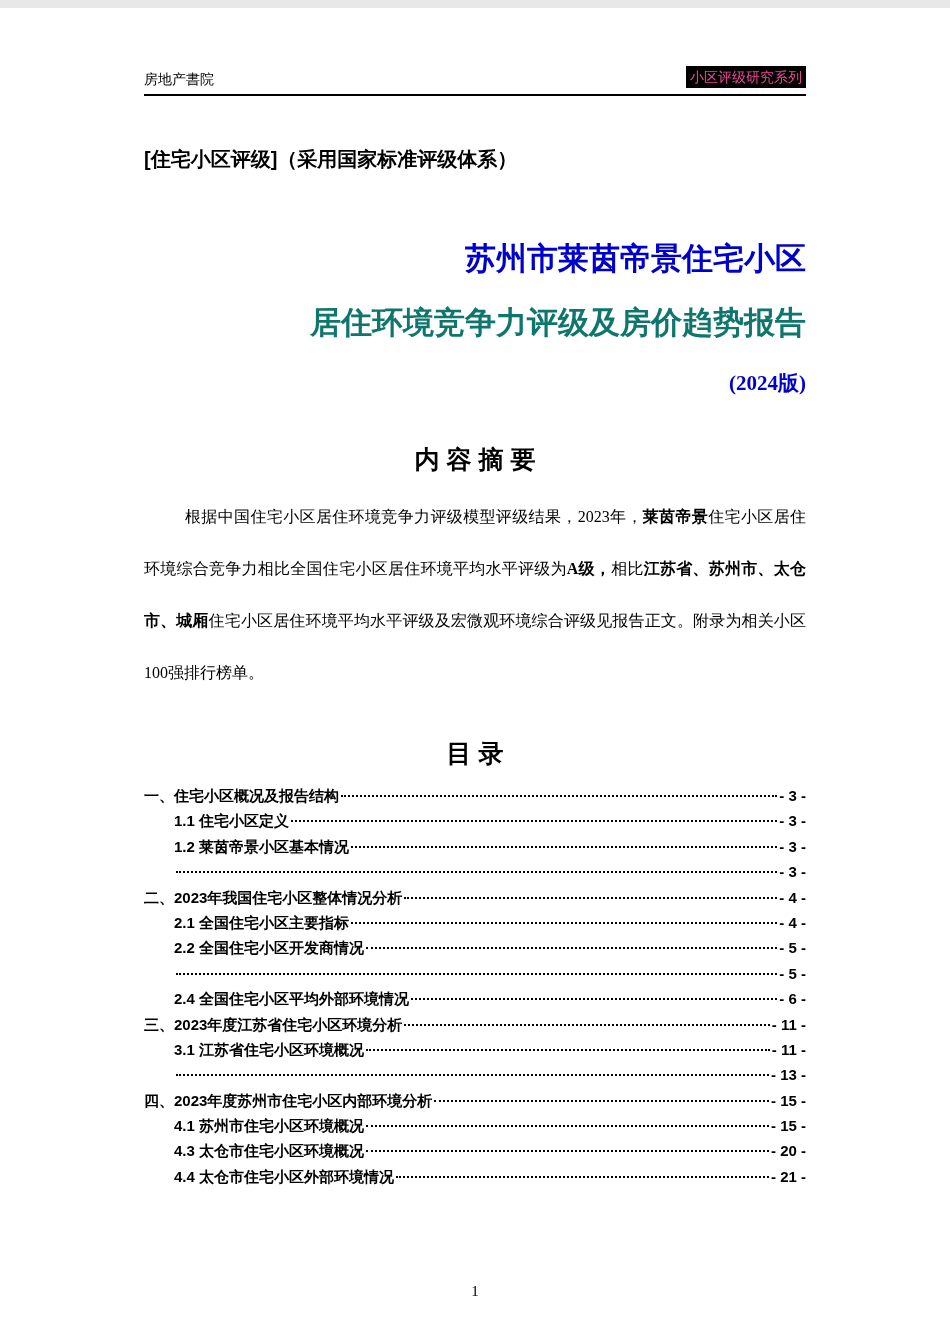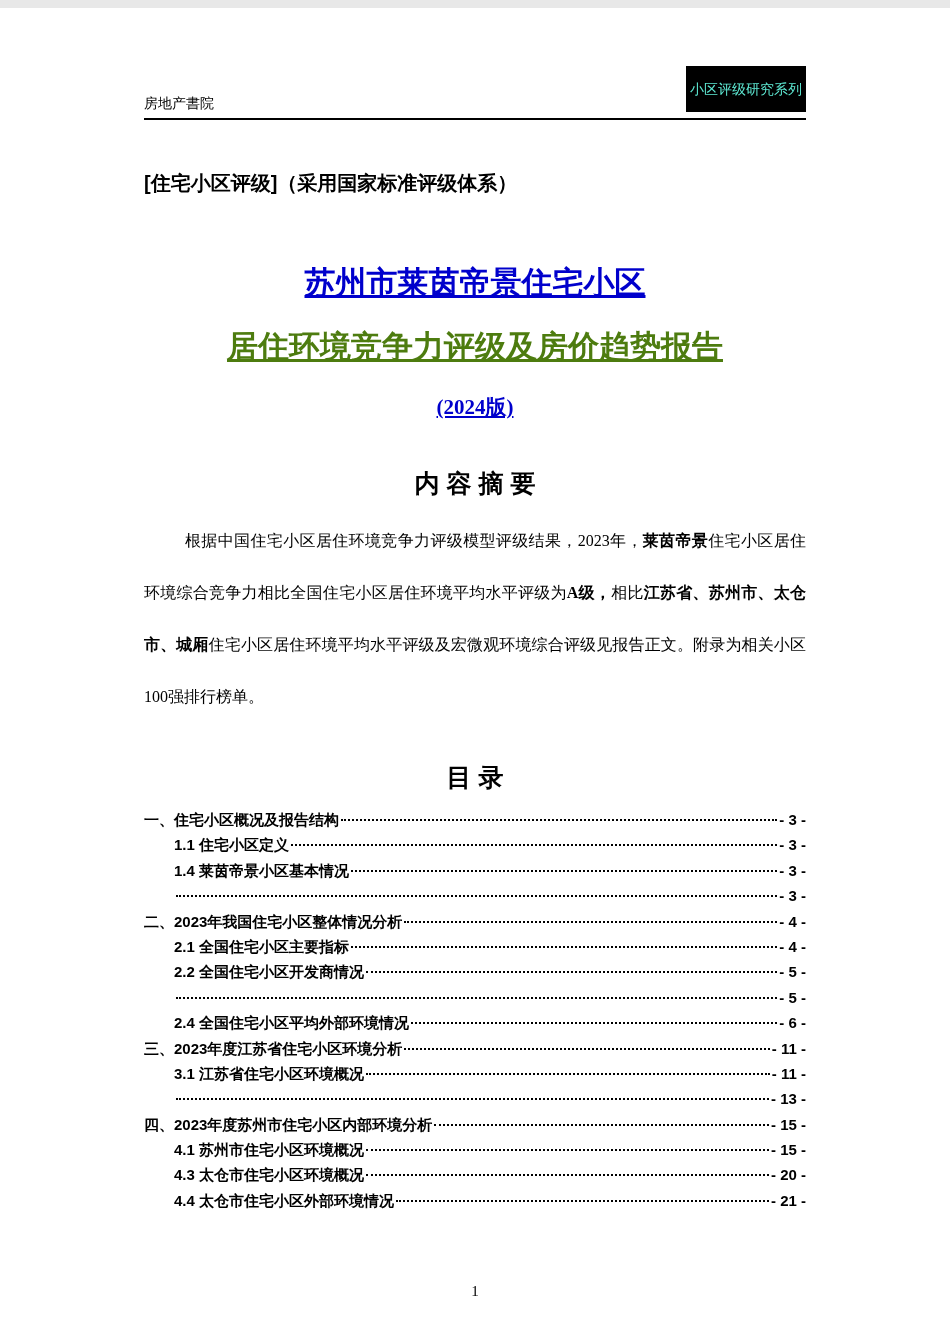--- a/index.html
+++ b/index.html
@@ -11,34 +11,33 @@
   .content{width:662px;margin:0 auto;}
 
   
   .header{
     display:flex;justify-content:space-between;align-items:flex-end;
     padding-top:58px;padding-bottom:6px;border-bottom:2px solid #000;
     font-family:"Liberation Sans","DejaVu Sans",sans-serif;
     font-size:14px;line-height:18px;
   }
   .h-left{color:#000;}
-  .h-right{background:#000;color:#5eead4;padding:14px 4px;}
+  .h-right{background:#000;color:#ec4899;padding:2px 4px;}
 
   
   .tagline{
     margin-top:50px;
     font-family:"Liberation Sans","DejaVu Sans",sans-serif;
     font-weight:700;font-size:20px;
   }
 
   
   .title{
-    text-align:center;font-weight:700;font-size:31px;line-height:40px;
+    text-align:right;font-weight:700;font-size:31px;line-height:40px;
     font-family:"Liberation Serif","DejaVu Serif",serif;
-    text-decoration:underline;
   }
   .title.first{margin-top:66px;}
   .title.second{margin-top:24px;}
   .title.edition{margin-top:24px;font-size:21px;line-height:32px;}
 
   
   .sec-heading{
     text-align:center;font-weight:700;font-size:25px;line-height:32px;
     margin:44px 0 0 0;
     font-family:"Liberation Sans","DejaVu Sans",sans-serif;
@@ -86,42 +85,42 @@
   <div class="content">
 
     <div class="header">
       <span class="h-left">房地产書院</span>
       <span class="h-right">小区评级研究系列</span>
     </div>
 
     <div class="tagline">[住宅小区评级]（采用国家标准评级体系）</div>
 
     <div class="title first bind-title-color" style="color: rgb(0, 0, 204);">苏州市莱茵帝景住宅小区</div>
-    <div class="title second bind-title-color" style="color: #4d7c0f;">居住环境竞争力评级及房价趋势报告</div>
+    <div class="title second bind-title-color" style="color: #0f766e;">居住环境竞争力评级及房价趋势报告</div>
     <div class="title edition bind-title-color" style="color: rgb(0, 0, 204);">(2024版)</div>
 
     <div class="sec-heading">内 容 摘 要</div>
 
     <p class="abstract"><span>根据中国住宅小区居住环境竞争力评级模型评级结果，2023年，</span><span style="font-weight: 700;">莱茵帝景</span><span>住宅小区居住环境综合竞争力相比全国住宅小区居住环境平均水平评级为</span><span style="font-weight: 700;">A级，</span><span>相比</span><span style="font-weight: 700;">江苏省、苏州市、太仓市、城厢</span><span>住宅小区居住环境平均水平评级及宏微观环境综合评级见报告正文。附录为相关小区100强排行榜单。</span></p>
 
     <div class="sec-heading toc-h">目 录</div>
 
     <div class="toc">
         <div class="toc-row lvl1">
           <span class="toc-label">一、住宅小区概况及报告结构</span>
           <span class="toc-dots"></span>
           <span class="toc-page">- 3 -</span>
         </div>
         <div class="toc-row lvl2">
           <span class="toc-label">1.1 住宅小区定义</span>
           <span class="toc-dots"></span>
           <span class="toc-page">- 3 -</span>
         </div>
         <div class="toc-row lvl2">
-          <span class="toc-label">1.4 莱茵帝景小区基本情况</span>
+          <span class="toc-label">1.2 莱茵帝景小区基本情况</span>
           <span class="toc-dots"></span>
           <span class="toc-page">- 3 -</span>
         </div>
         <div class="toc-row lvl2">
           <span class="toc-dots"></span>
           <span class="toc-page">- 3 -</span>
         </div>
         <div class="toc-row lvl1">
           <span class="toc-label">二、2023年我国住宅小区整体情况分析</span>
           <span class="toc-dots"></span>

